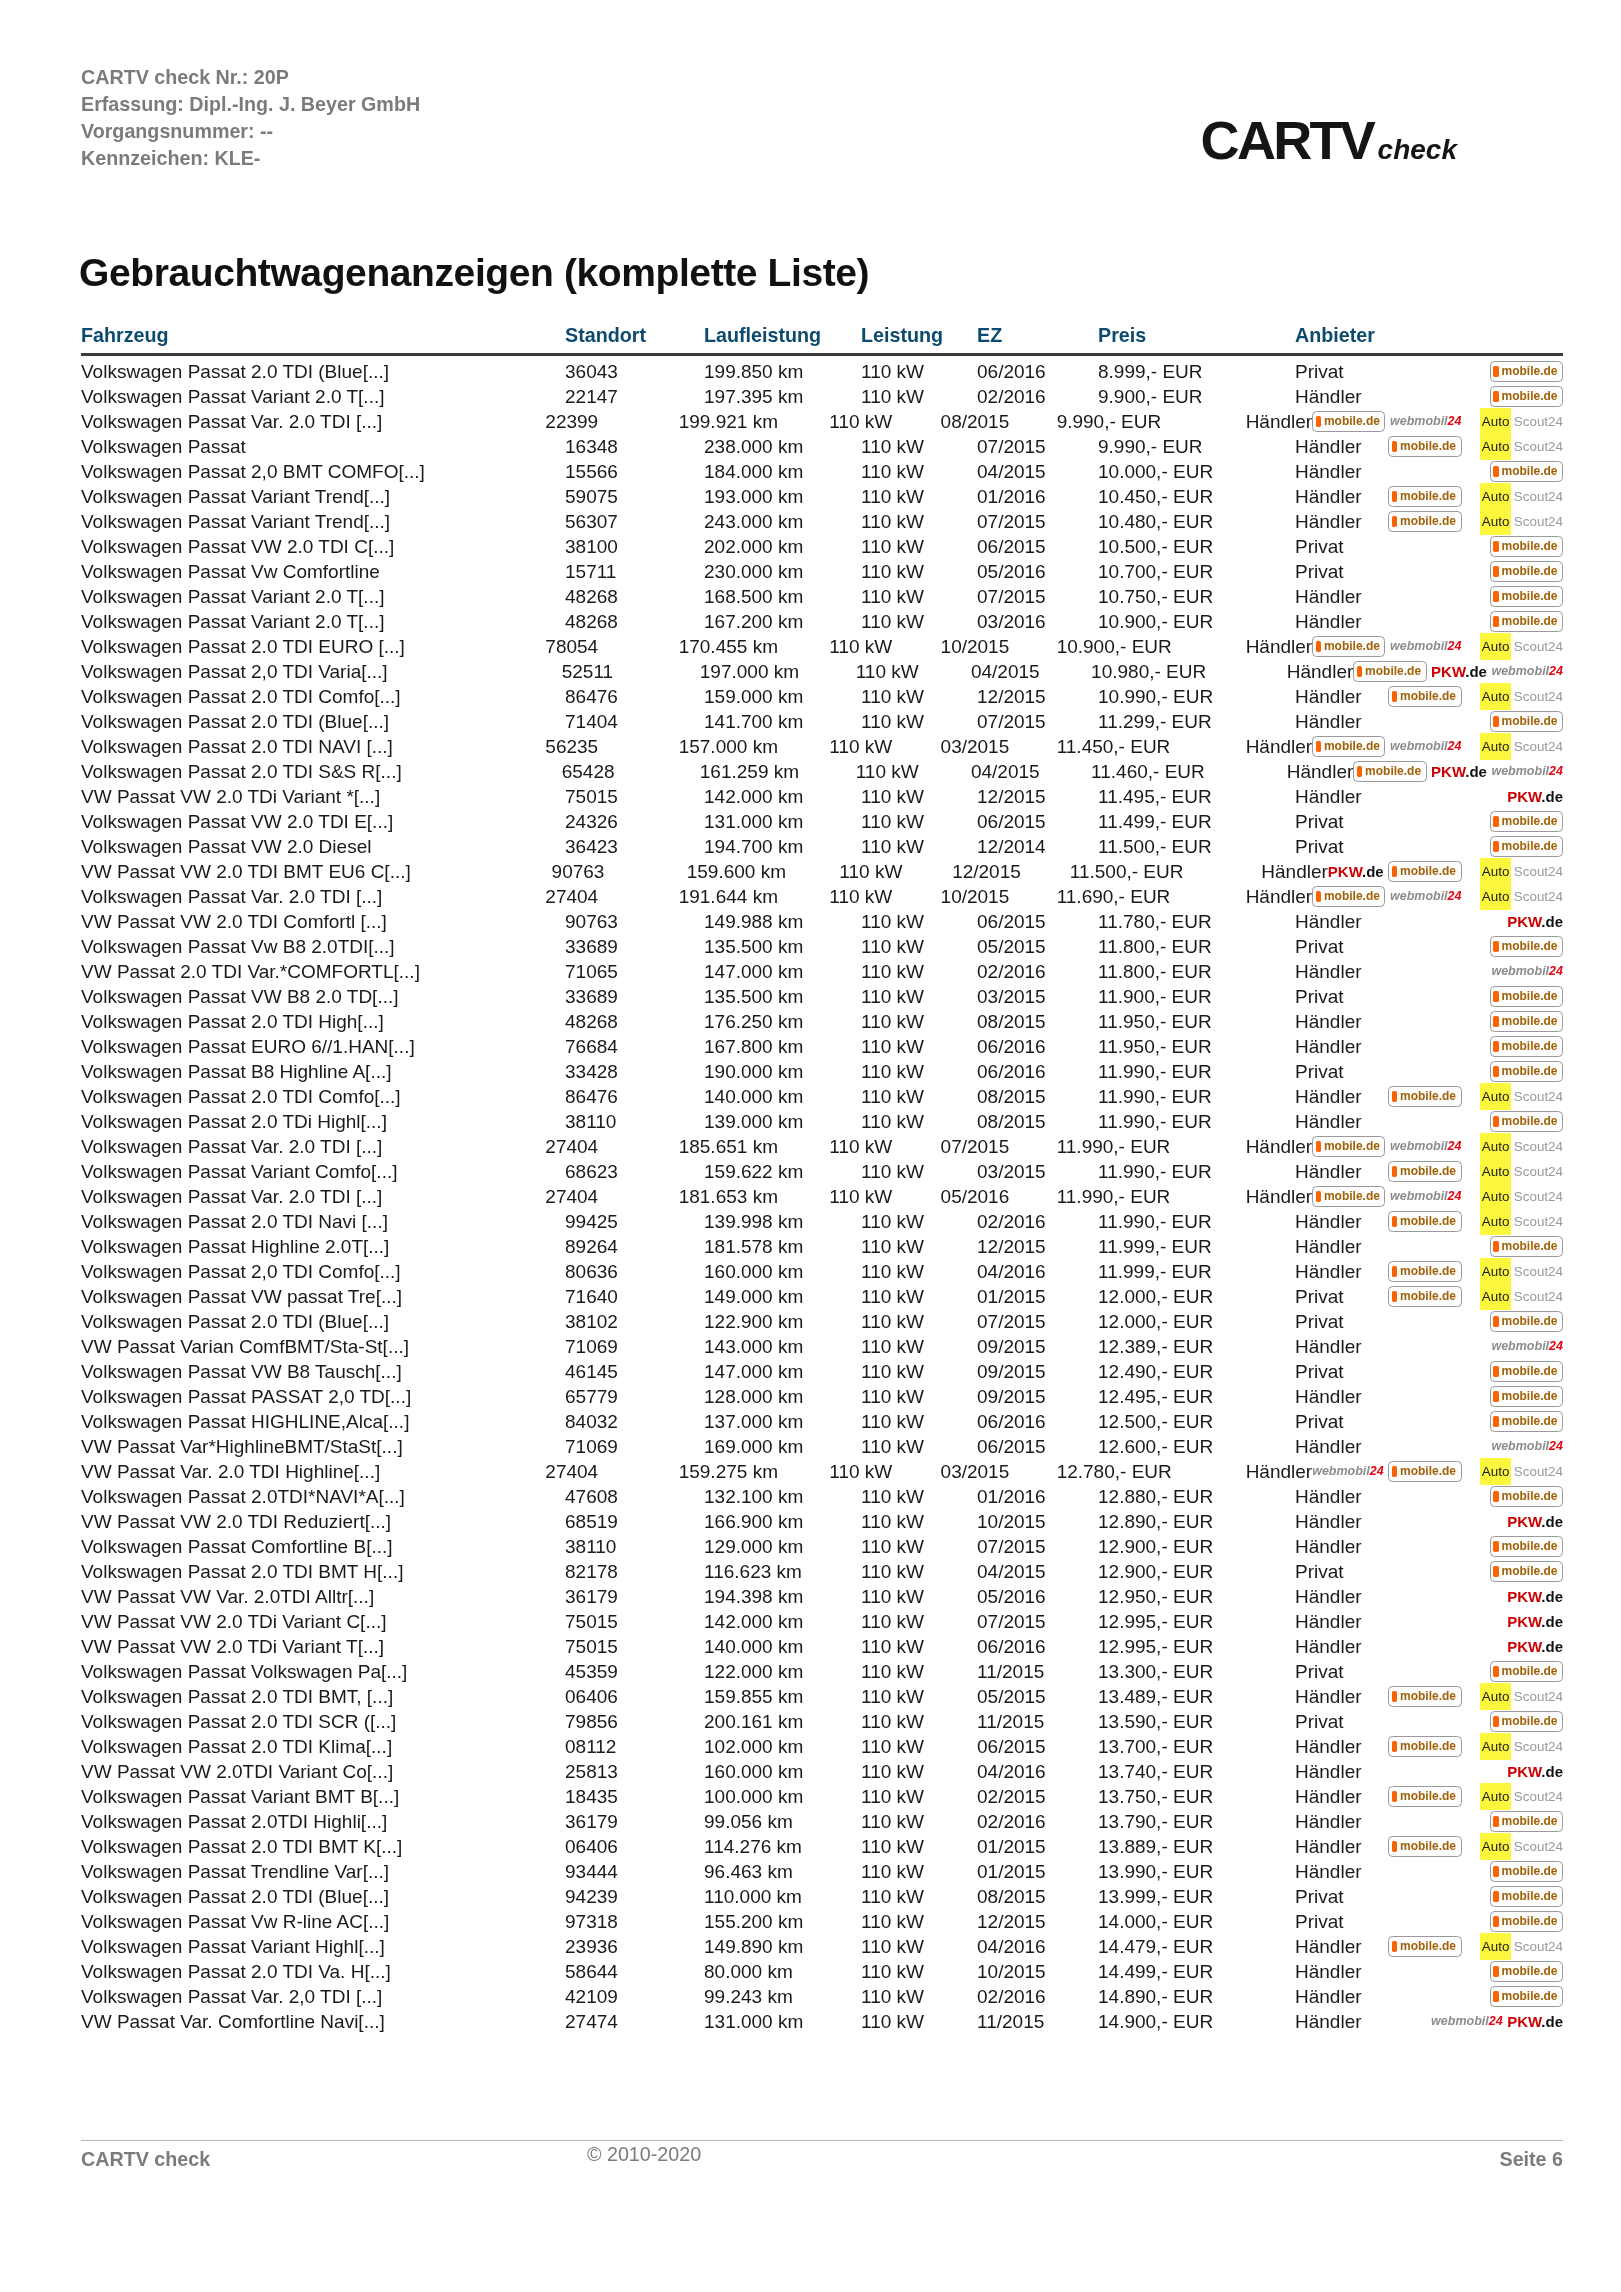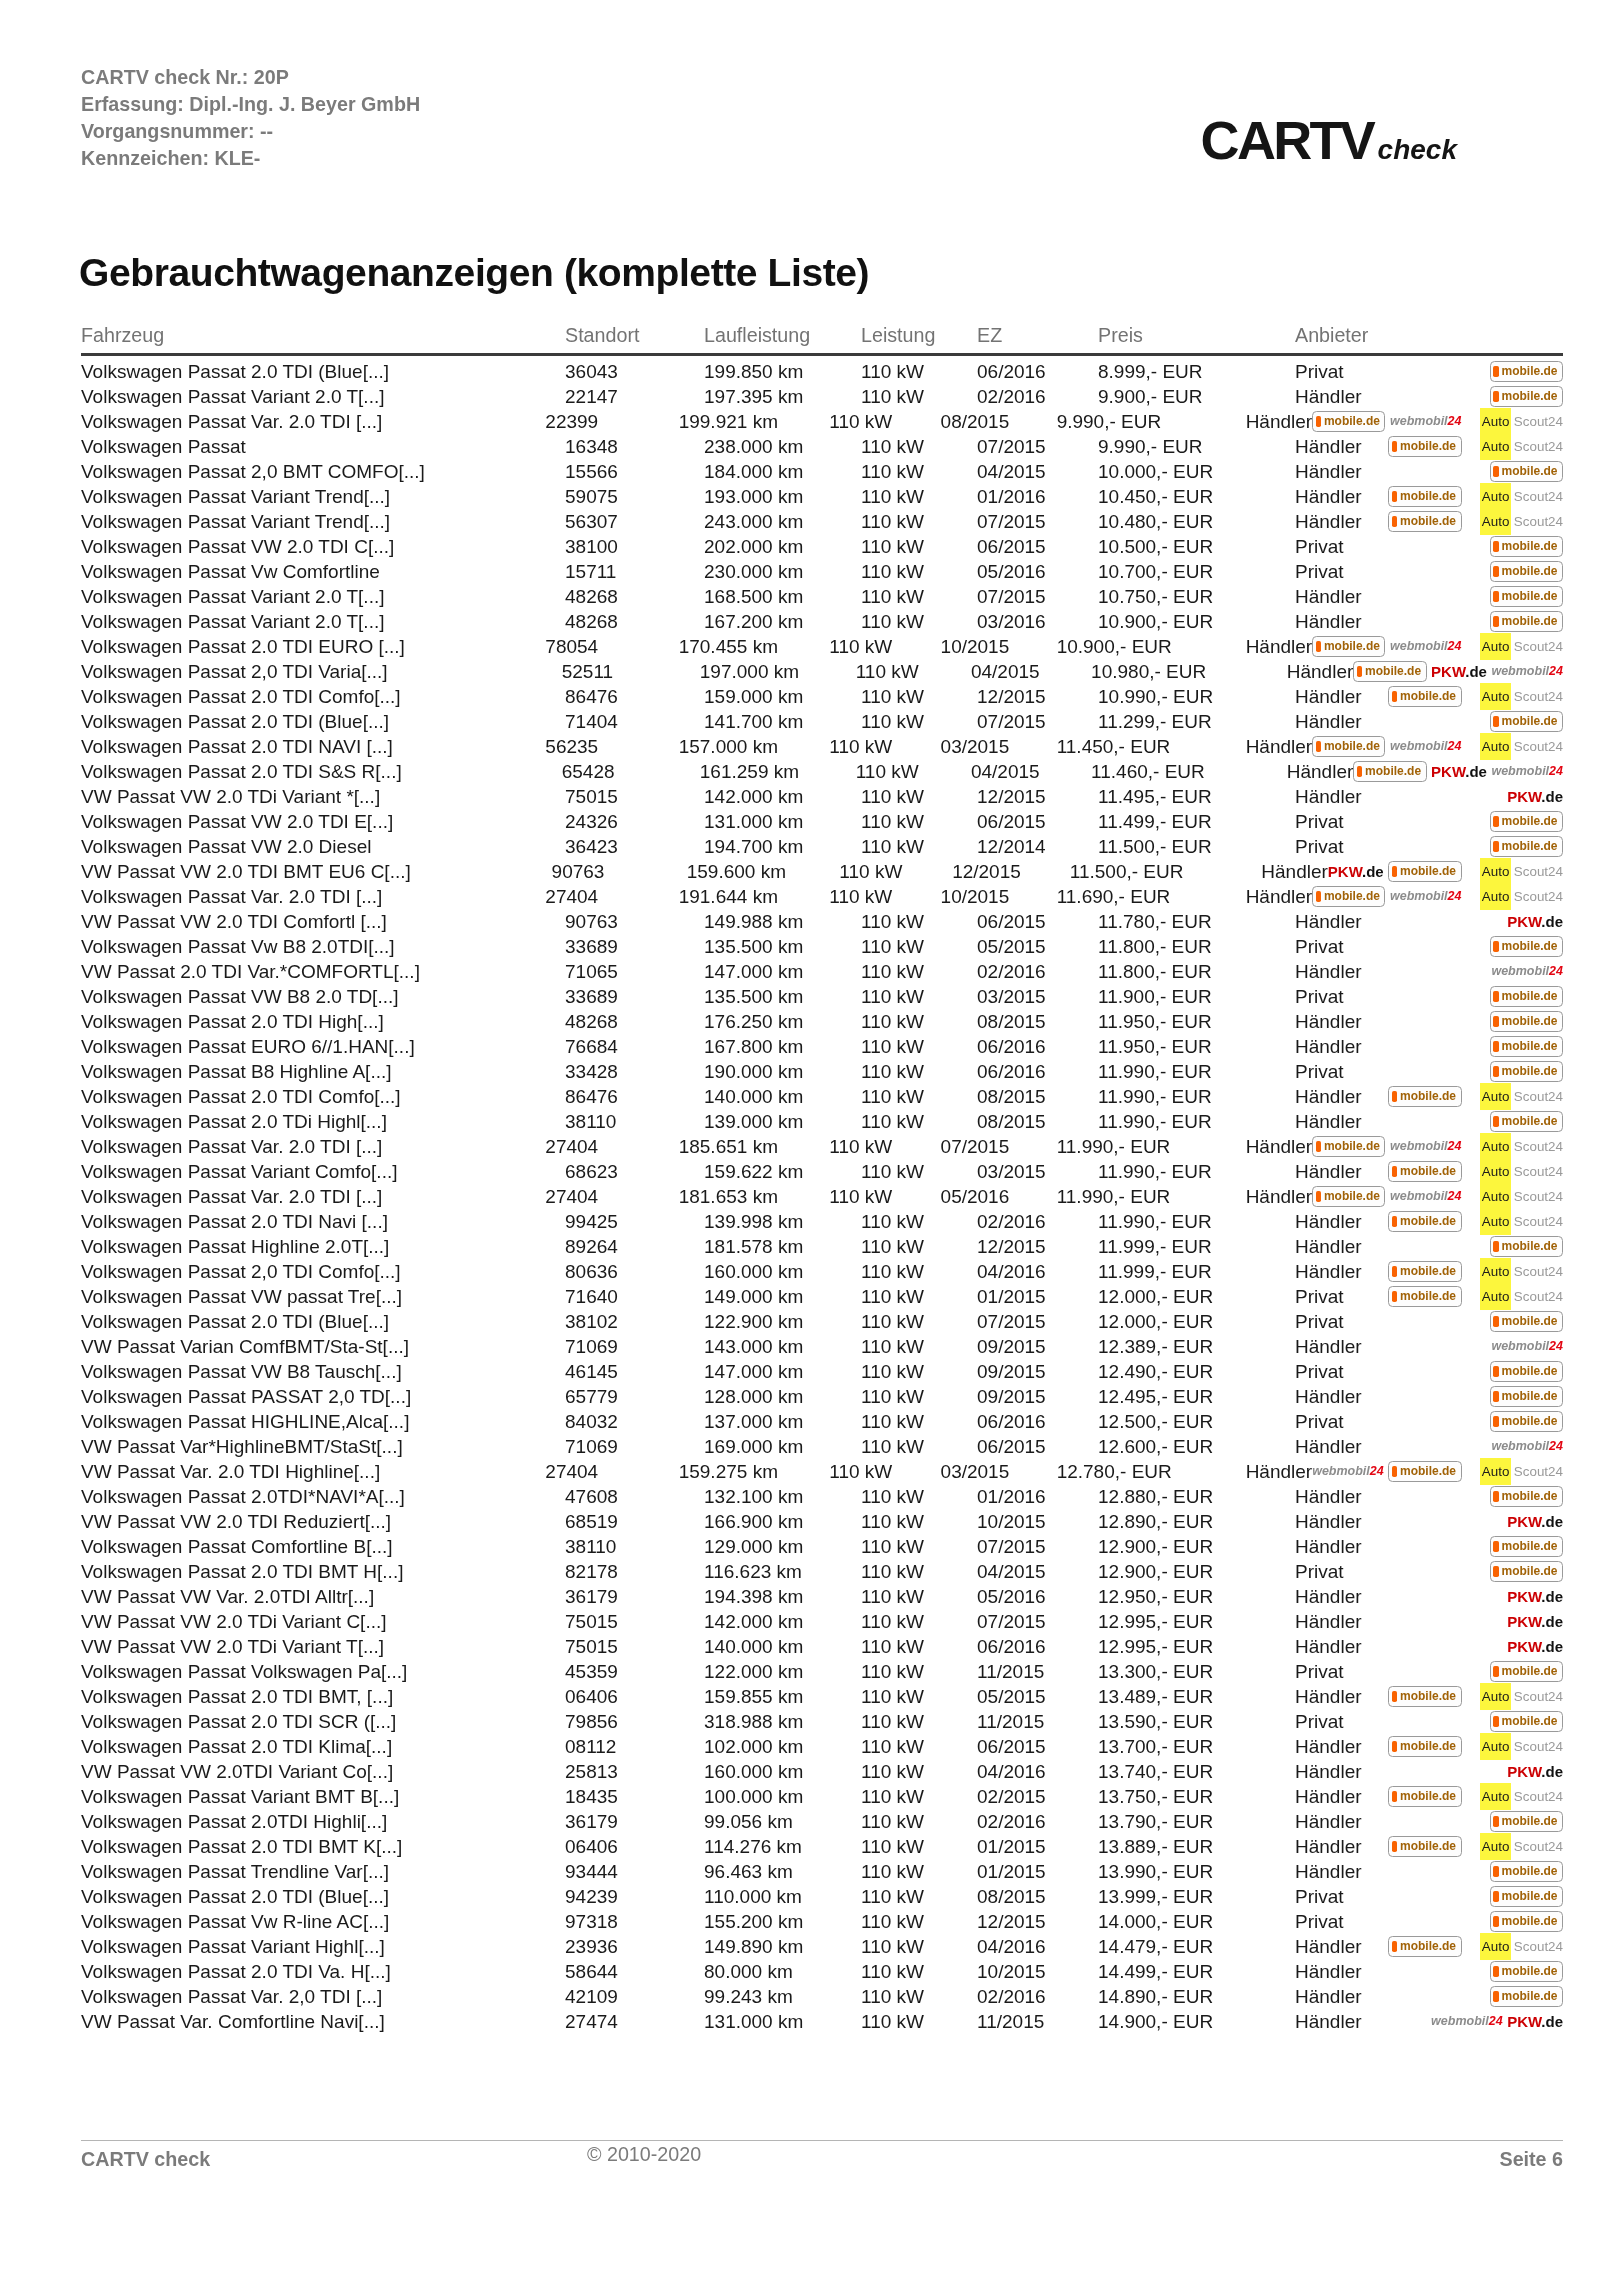--- a/index.html
+++ b/index.html
@@ -25,21 +25,21 @@
   .logo .suffix{font-size:28px;font-weight:bold;font-style:italic;margin-left:4.5px;}
   
   .title{
     position:absolute;left:79px;top:251px;
     font-size:39px;font-weight:bold;letter-spacing:-0.4px;color:#111;
   }
   
   .table{position:absolute;left:81px;top:324px;width:1482px;}
   .thead{
     display:flex;align-items:flex-end;
-    font-size:19.7px;font-weight:normal;color:#737373;
+    font-size:19.7px;font-weight:bold;color:#0c4a6e;
     padding-bottom:6.3px;border-bottom:3.6px solid #3b3b3b;
   }
   .tbody{padding-top:2.7px;}
   .row{display:flex;height:25px;line-height:25px;font-size:19px;white-space:nowrap;}
   .c-fahrzeug{width:484px;overflow:hidden;}
   .c-standort{width:139px;}
   .c-lauf{width:157px;}
   .c-leistung{width:116px;}
   .c-ez{width:121px;}
   .c-preis{width:197px;}
@@ -1072,21 +1072,21 @@
               <span class="lg-autoscout">
                 <span class="as-auto" style="background: rgb(252, 246, 61);">Auto</span>
                 <span class="as-scout" style="color: rgb(154, 154, 154);">Scout24</span>
               </span>
             </span>
           </div>
         </div>
         <div class="row">
           <div class="c-fahrzeug">Volkswagen Passat 2.0 TDI SCR ([...]</div>
           <div class="c-standort">79856</div>
-          <div class="c-lauf">318.988 km</div>
+          <div class="c-lauf">200.161 km</div>
           <div class="c-leistung">110 kW</div>
           <div class="c-ez">11/2015</div>
           <div class="c-preis">13.590,- EUR</div>
           <div class="c-anbieter">
             <span class="anb-text">Privat</span>
             <span class="logos">
               <span class="lg-mobile">
                 <span class="brkt" style="background: rgb(249, 99, 2);"></span>
                 <span>mobile.de</span>
               </span>

